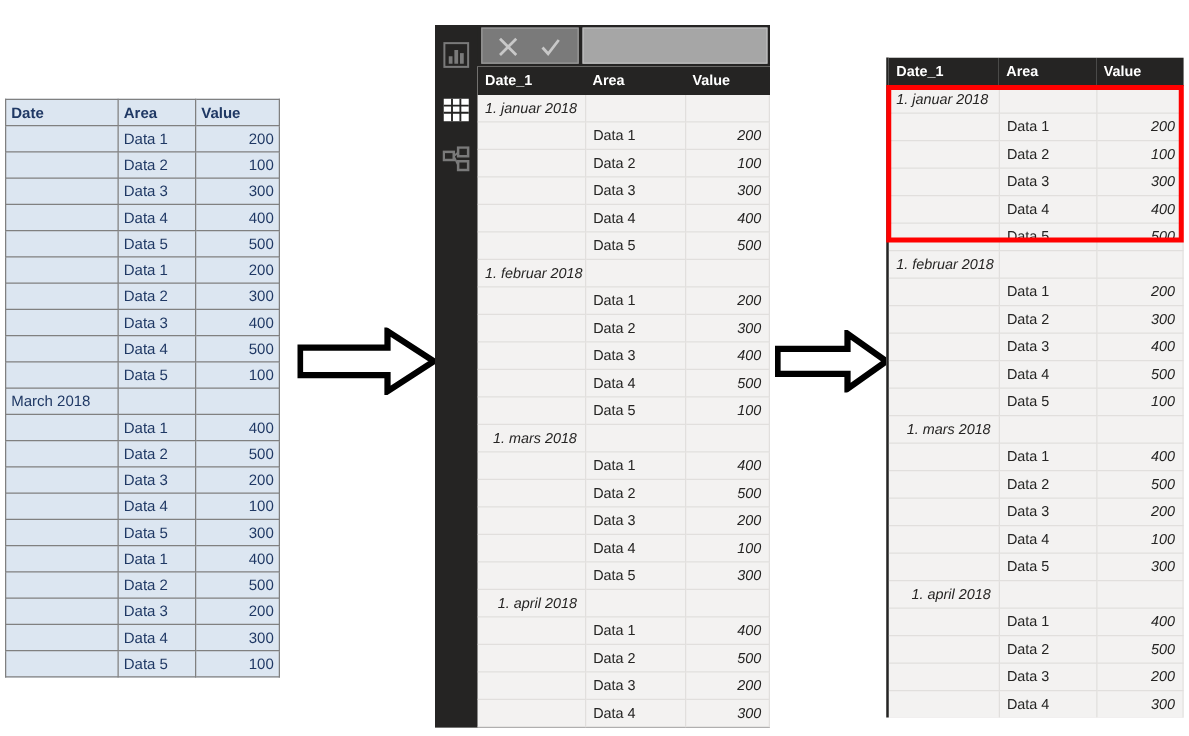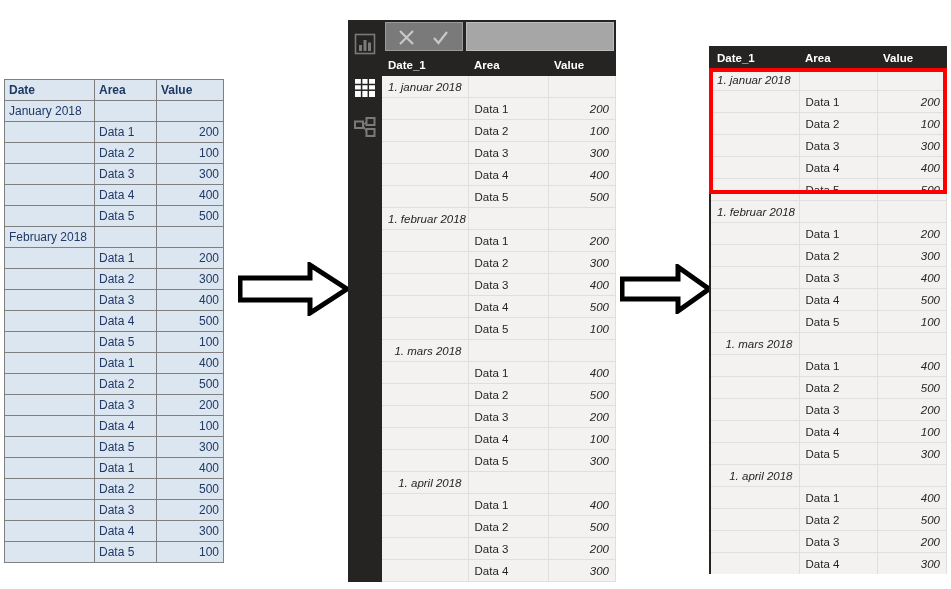--- a/index.html
+++ b/index.html
@@ -177,25 +177,20 @@
     </colgroup>
   <thead>
     <tr>
       <th>Date</th>
       <th>Area</th>
       <th>Value</th>
     </tr>
   </thead>
   <tbody id="left-body">
       <tr>
-        <td>January 2018</td>
-        <td></td>
-        <td class="num"></td>
-      </tr>
-      <tr>
         <td></td>
         <td>Data 1</td>
         <td class="num">200</td>
       </tr>
       <tr>
         <td></td>
         <td>Data 2</td>
         <td class="num">100</td>
       </tr>
       <tr>
@@ -207,25 +202,20 @@
         <td></td>
         <td>Data 4</td>
         <td class="num">400</td>
       </tr>
       <tr>
         <td></td>
         <td>Data 5</td>
         <td class="num">500</td>
       </tr>
       <tr>
-        <td>February 2018</td>
-        <td></td>
-        <td class="num"></td>
-      </tr>
-      <tr>
         <td></td>
         <td>Data 1</td>
         <td class="num">200</td>
       </tr>
       <tr>
         <td></td>
         <td>Data 2</td>
         <td class="num">300</td>
       </tr>
       <tr>
@@ -235,20 +225,25 @@
       </tr>
       <tr>
         <td></td>
         <td>Data 4</td>
         <td class="num">500</td>
       </tr>
       <tr>
         <td></td>
         <td>Data 5</td>
         <td class="num">100</td>
+      </tr>
+      <tr>
+        <td>March 2018</td>
+        <td></td>
+        <td class="num"></td>
       </tr>
       <tr>
         <td></td>
         <td>Data 1</td>
         <td class="num">400</td>
       </tr>
       <tr>
         <td></td>
         <td>Data 2</td>
         <td class="num">500</td>

